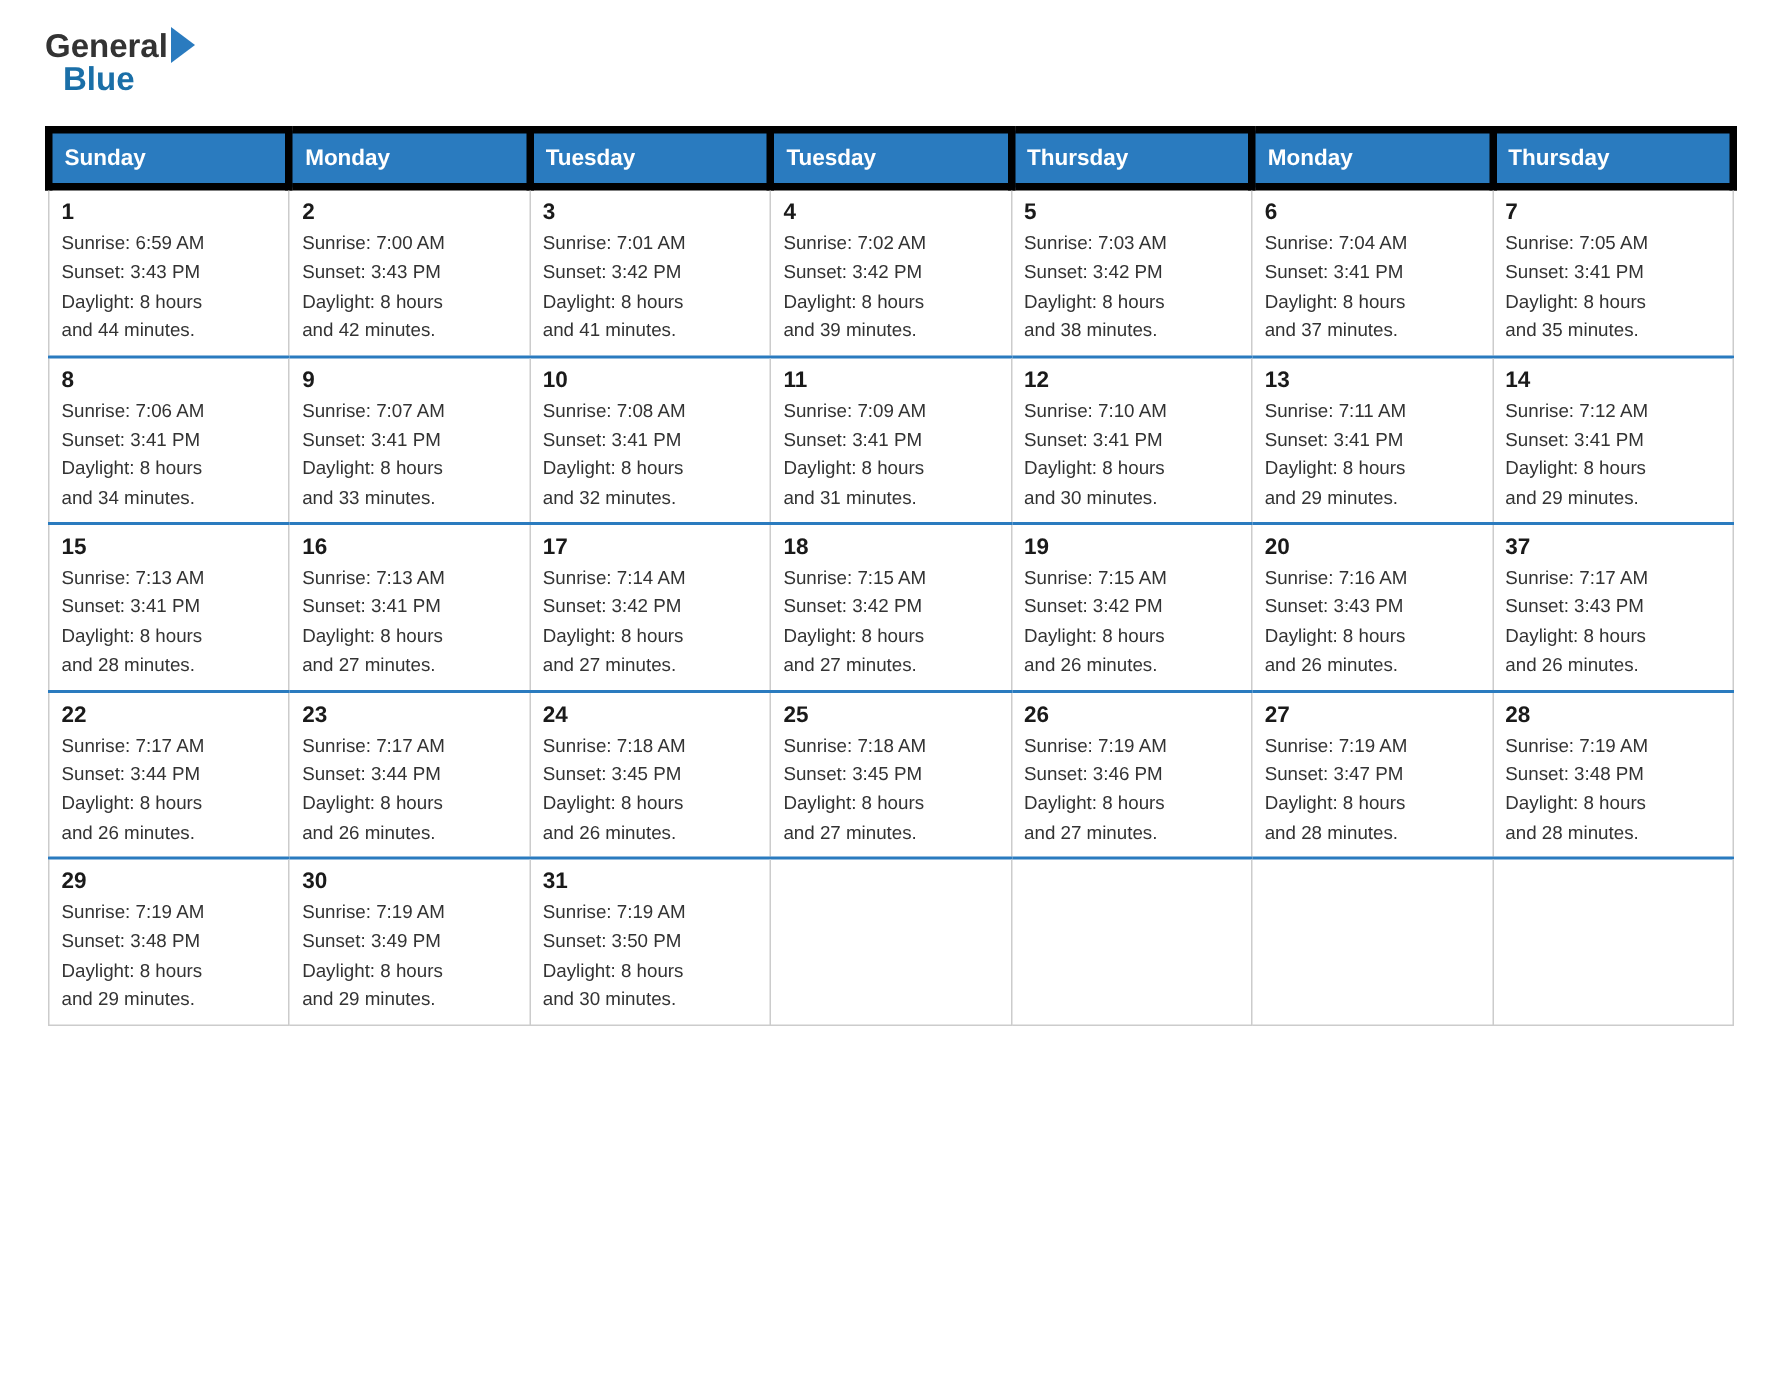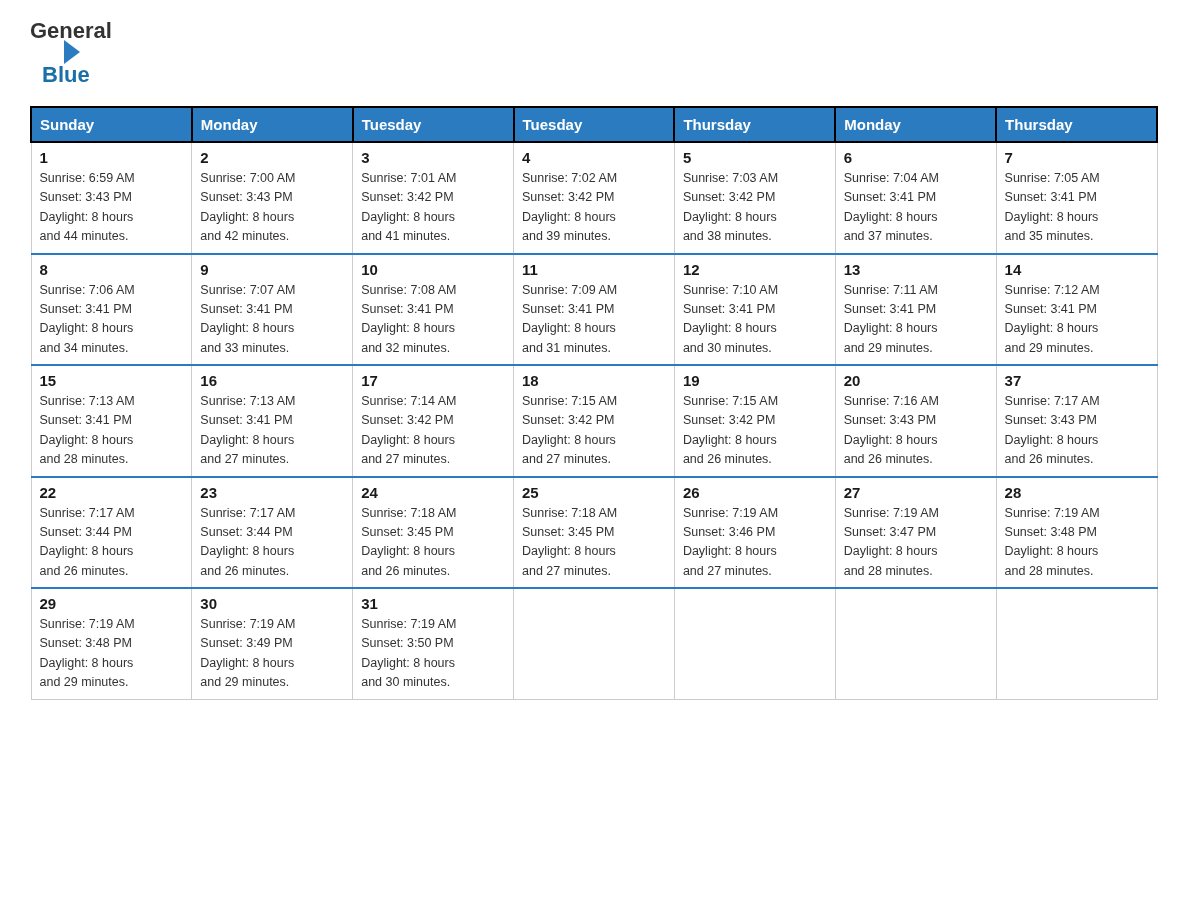--- a/index.html
+++ b/index.html
@@ -41,21 +41,21 @@
       border-collapse: collapse;
       table-layout: fixed;
     }
     thead th {
       background-color: #2a7bbf;
       color: #fff;
       font-size: 15px;
       font-weight: bold;
       padding: 8px 8px;
       text-align: left;
-      border: 2px solid #000000;
+      border: 5px solid #000000;
     }
     tbody td {
       vertical-align: top;
       border: 1px solid #ccc;
       border-top: 2px solid #2a7bbf;
       padding: 6px 8px;
       font-size: 13px;
       color: #333;
       height: 110px;
     }
@@ -79,21 +79,20 @@
       background: #fff;
     }
     .logo-wrapper {
       display: flex;
       flex-direction: column;
       align-items: flex-start;
     }
     .logo-line1 {
       display: flex;
       align-items: center;
-      flex-direction: column;
     }
     .logo-line2 {
       color: #1a6fa8;
       font-size: 22px;
       font-weight: bold;
       margin-top: -2px;
       margin-left: 12px;
     }
     
     .arrow-icon {

